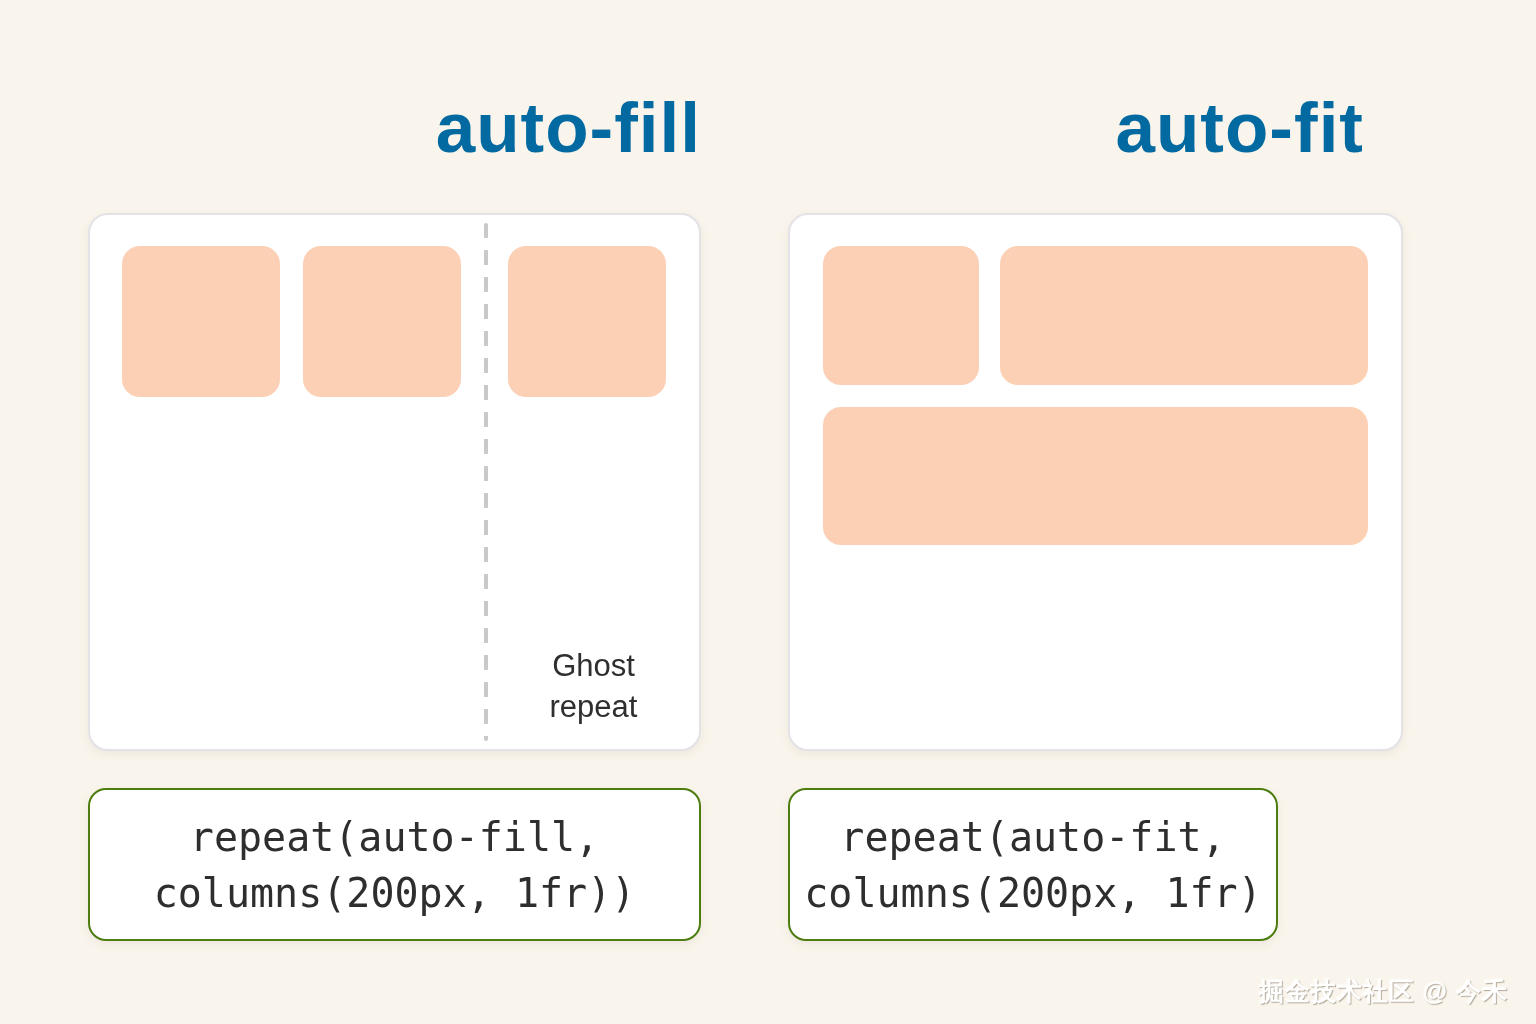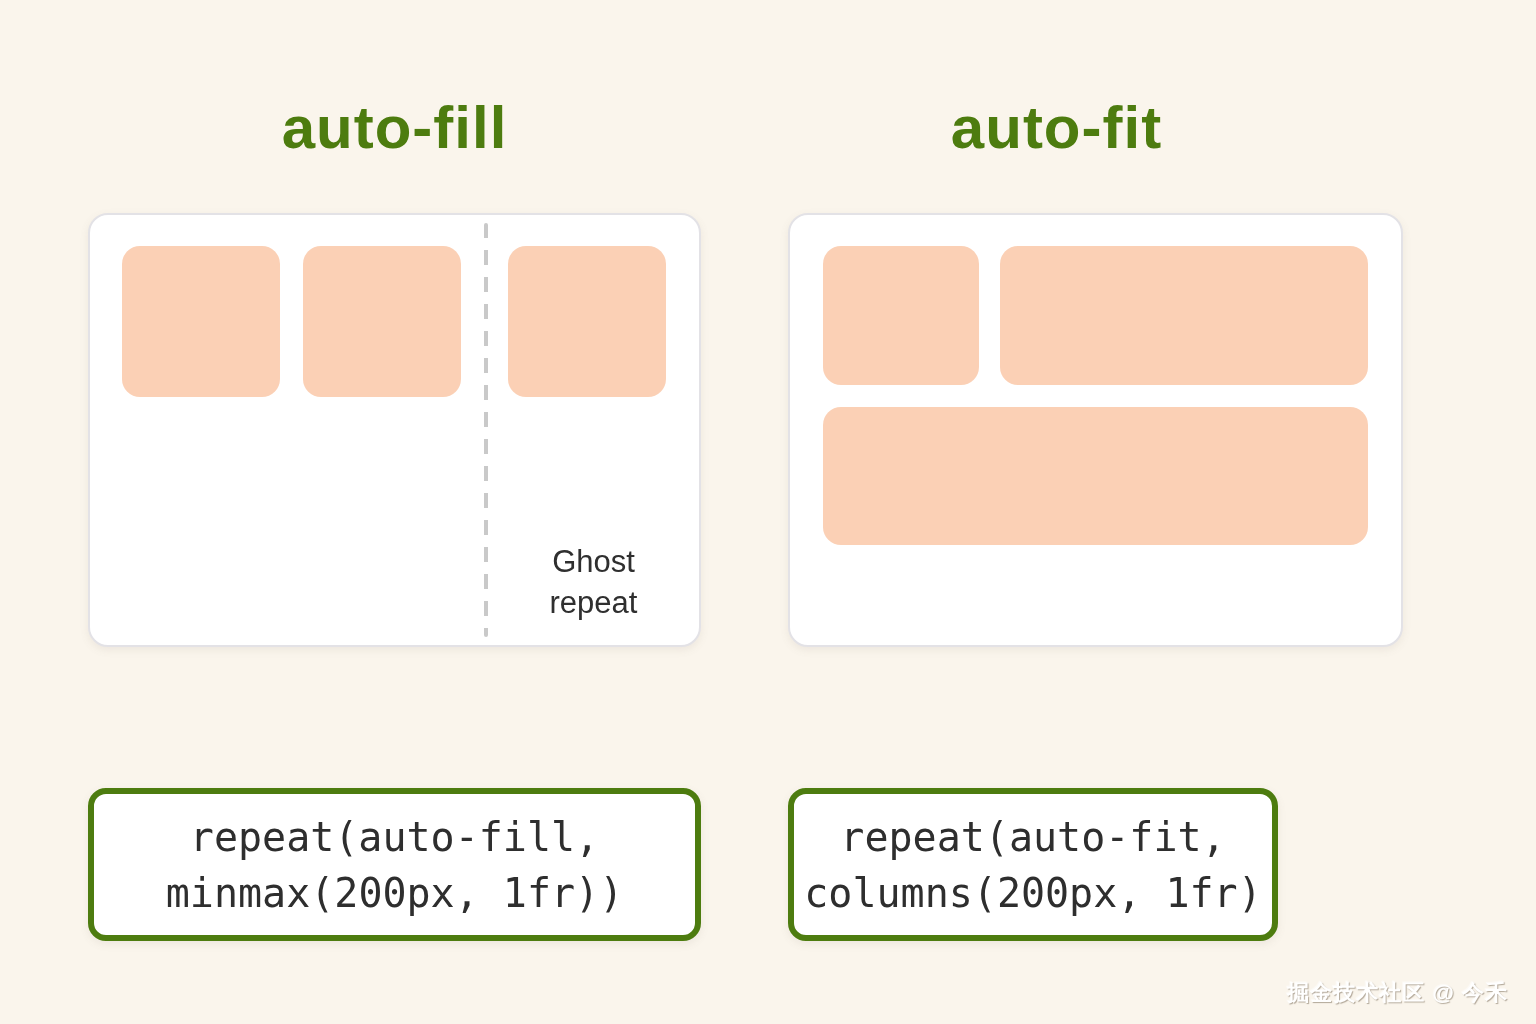--- a/index.html
+++ b/index.html
@@ -12,33 +12,33 @@
     position: relative;
     overflow: hidden;
     background: #FAF5EC;
     font-family: "Liberation Sans", sans-serif;
   }
   .col-title {
     position: absolute;
     top: 90px;
     height: 80px;
     line-height: 76px;
-    font-size: 60px;
+    font-size: 71px;
     font-weight: 700;
     letter-spacing: 1px;
-    color: #4d7c0f;
-    text-align: center;
+    color: #0369a1;
+    text-align: right;
   }
   #title-left  { left: 88px;  width: 613px; }
   #title-right { left: 749px; width: 615px; }
 
   .demo-panel {
     position: absolute;
     top: 213px;
-    height: 434px;
+    height: 538px;
     background: #FFFFFF;
     border: 2px solid #E3E2E6;
     border-radius: 20px;
     box-sizing: border-box;
     box-shadow: 0 3px 8px rgba(120,110,95,0.10);
   }
   #panel-left  { left: 88px;  width: 613px; }
   #panel-right { left: 788px; width: 615px; }
 
   .grid-item {
@@ -78,21 +78,21 @@
     font-size: 31px;
     line-height: 41px;
     color: #2F2F2F;
   }
 
   .code-box {
     position: absolute;
     top: 788px;
     height: 153px;
     background: #FFFFFF;
-    border: 6px solid #4d7c0f;
+    border: 2px solid #4d7c0f;
     border-radius: 18px;
     box-sizing: border-box;
     box-shadow: 0 3px 8px rgba(120,110,95,0.10);
     display: flex;
     flex-direction: column;
     justify-content: center;
     align-items: center;
   }
   #code-left  { left: 88px;  width: 613px; }
   #code-right { left: 788px; width: 490px; }
@@ -101,21 +101,21 @@
     font-size: 40px;
     line-height: 56px;
     color: #2E2E2E;
     white-space: pre;
   }
 
   .watermark {
     position: absolute;
     right: 28px;
     bottom: 16px;
-    font-size: 22px;
+    font-size: 25px;
     font-weight: 700;
     color: #FFFFFF;
     text-shadow: 1px 1px 1px rgba(120,105,85,0.55), -1px -1px 1px rgba(255,255,255,0.6);
     letter-spacing: 1px;
   }
 </style>
 </head>
 <body>
 
 <div class="col-title" id="title-left">auto-fill</div>
@@ -133,21 +133,21 @@
 </div>
 
 <div class="demo-panel" id="panel-right">
   <div class="grid-item" id="r-item-1"></div>
   <div class="grid-item" id="r-item-2"></div>
   <div class="grid-item" id="r-item-3"></div>
 </div>
 
 <div class="code-box" id="code-left">
   <div class="code-line">repeat(auto-fill,</div>
-  <div class="code-line">minmax(200px, 1fr))</div>
+  <div class="code-line">columns(200px, 1fr))</div>
 </div>
 
 <div class="code-box" id="code-right">
   <div class="code-line">repeat(auto-fit,</div>
   <div class="code-line">columns(200px, 1fr)</div>
 </div>
 
 <div class="watermark">掘金技术社区 @ 今禾</div>
 
 </body></html>

